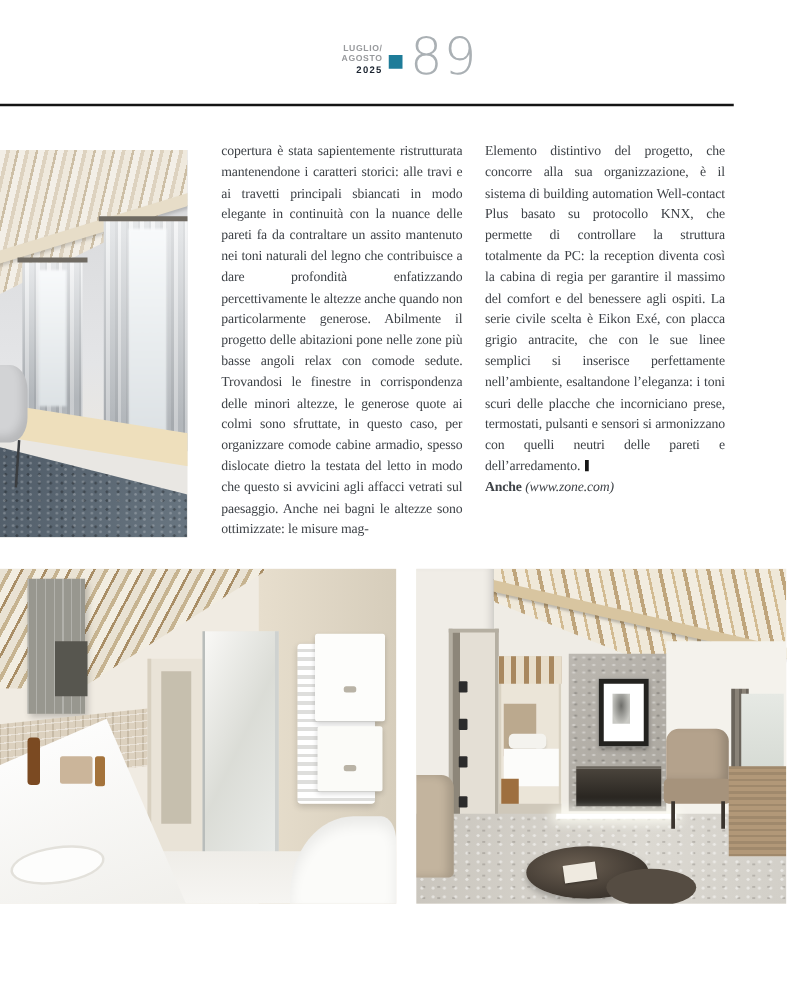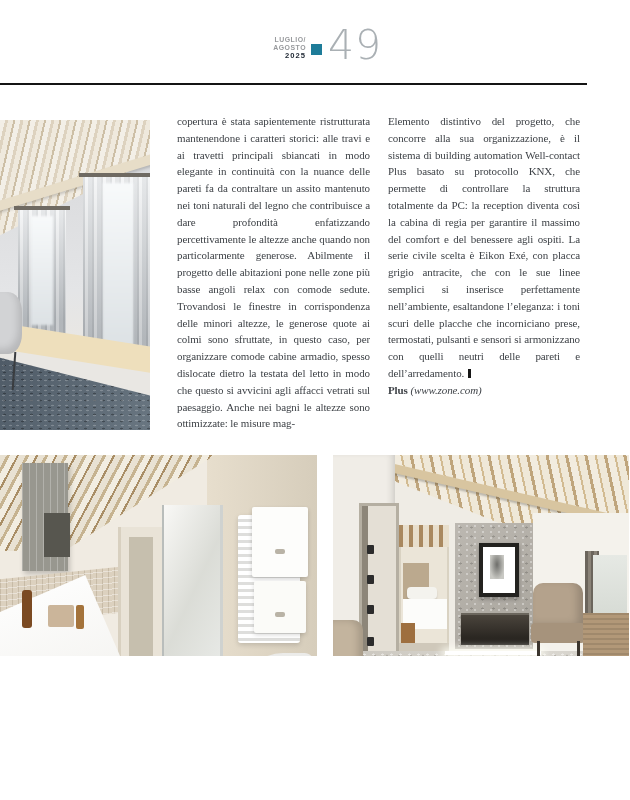--- a/index.html
+++ b/index.html
@@ -1,16 +1,16 @@
 <!DOCTYPE html>
 <html><head>
 <meta charset="utf-8">
 <style>
   html,body{margin:0;padding:0;background:#ffffff;}
-  #page{position:relative;width:630px;height:656px;background:#ffffff;overflow:hidden;
+  #page{position:relative;width:630px;height:800px;background:#ffffff;overflow:hidden;
         font-family:"Liberation Sans", sans-serif;}
 
   
   #issue-block{position:absolute;left:238px;top:36px;width:68px;text-align:right;
     color:#97999c;font-size:6.9px;line-height:8px;font-weight:700;letter-spacing:.5px;}
   #issue-year{color:#1b2430;font-size:7.6px;letter-spacing:1px;font-weight:700;}
   #accent-square{position:absolute;left:311px;top:44px;width:11px;height:11px;background:#1e7c99;}
   #page-number{position:absolute;left:328px;top:24px;font-family:"DejaVu Sans",sans-serif;
     font-weight:200;font-size:41px;line-height:42px;color:#aab0b4;letter-spacing:1px;}
   #top-rule{position:absolute;left:0;top:83px;width:587px;height:2px;background:#141414;}
@@ -149,21 +149,21 @@
 <body>
 
 <div id="page">
 
   <div id="issue-block">
     <div>LUGLIO/</div>
     <div>AGOSTO</div>
     <div id="issue-year">2025</div>
   </div>
   <div id="accent-square"></div>
-  <div id="page-number">49</div>
+  <div id="page-number">89</div>
   <div id="top-rule"></div>
 
   <div id="p1" class="photo">
     <div class="ceiling"></div>
     <div class="beam"></div>
     <div class="window win-l">
       <div class="rod"></div>
       <div class="glow"></div>
     </div>
     <div class="window win-r">
@@ -175,21 +175,21 @@
     <div class="chair"></div>
     <div class="chair-leg"></div>
   </div>
 
   <div id="col1" class="col">
     <p>copertura è stata sapientemente ristrutturata mantenendone i caratteri storici: alle travi e ai travetti principali sbiancati in modo elegante in continuità con la nuance delle pareti fa da contraltare un assito mantenuto nei toni naturali del legno che contribuisce a dare profondità enfatizzando percettivamente le altezze anche quando non particolarmente generose. Abilmente il progetto delle abitazioni pone nelle zone più basse angoli relax con comode sedute. Trovandosi le finestre in corrispondenza delle minori altezze, le generose quote ai colmi sono sfruttate, in questo caso, per organizzare comode cabine armadio, spesso dislocate dietro la testata del letto in modo che questo si avvicini agli affacci vetrati sul paesaggio. Anche nei bagni le altezze sono ottimizzate: le misure mag-</p>
   </div>
   <div id="col2" class="col">
     <p><span>Elemento distintivo del progetto, che concorre alla sua organizzazione, è il sistema di building automation Well-contact Plus basato su protocollo KNX, che permette di controllare la struttura totalmente da PC: la reception diventa così la cabina di regia per garantire il massimo del comfort e del benessere agli ospiti. La serie civile scelta è Eikon Exé, con placca grigio antracite, che con le sue linee semplici si inserisce perfettamente nell’ambiente, esaltandone l’eleganza: i toni scuri delle placche che incorniciano prese, termostati, pulsanti e sensori si armonizzano con quelli neutri delle pareti e dell’arredamento.</span><span id="end-mark"></span></p>
     <p id="attribution">
-      <span id="attr-brand">Plus</span>
+      <span id="attr-brand">Anche</span>
       <span id="attr-site">(www.zone.com)</span>
     </p>
   </div>
 
   <div id="p2" class="photo">
     <div class="rwall"></div>
     <div class="ceiling"></div>
     <div class="cabinet"></div>
     <div class="shelf"></div>
     <div class="mosaic"></div>

